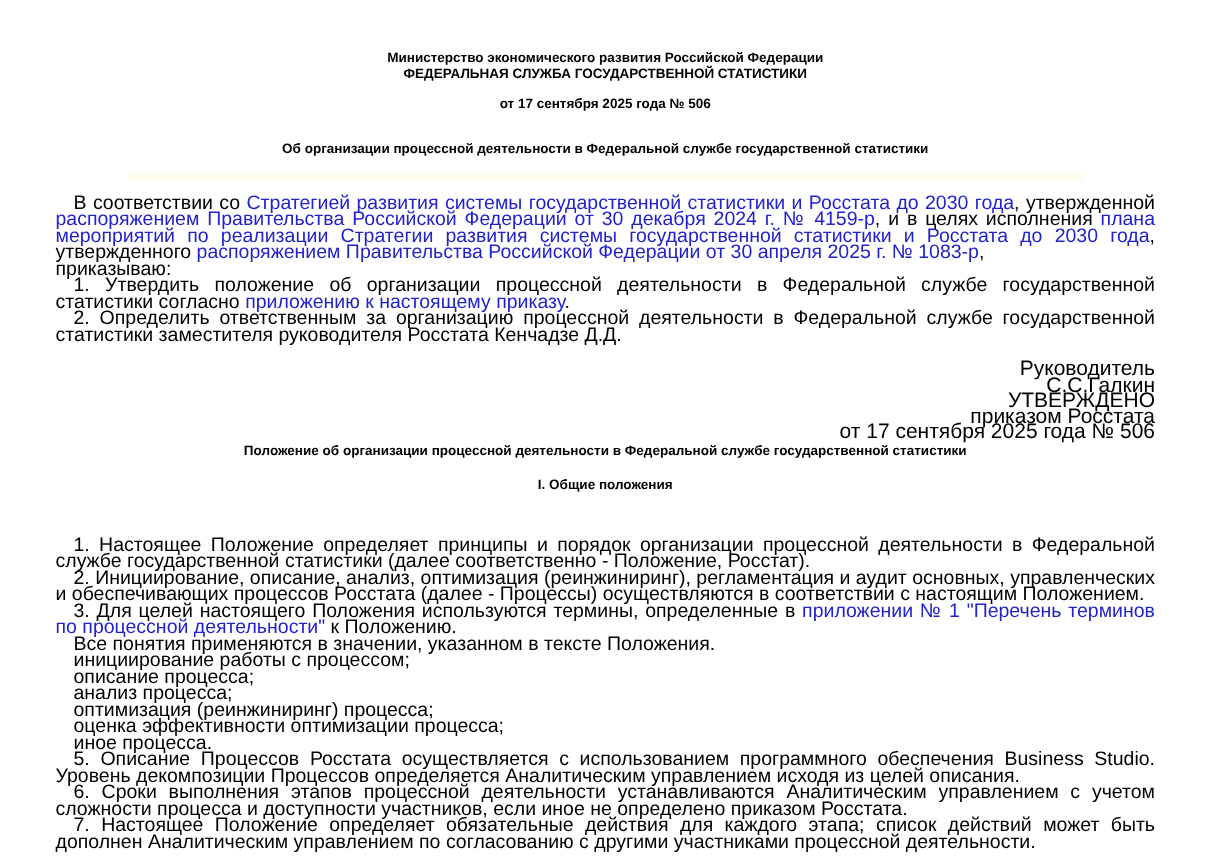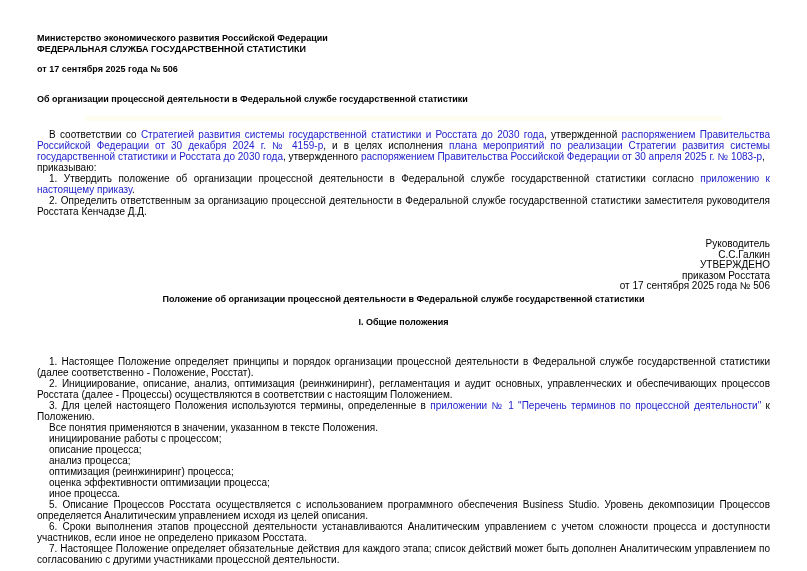--- a/index.html
+++ b/index.html
@@ -4,32 +4,32 @@
 <style>
   html, body { margin: 0; padding: 0; }
   body {
     width: 807px; height: 571px;
     background: #ffffff;
     color: #000000;
     font-family: "Liberation Sans", sans-serif;
     overflow: hidden;
   }
   .page { padding: 33px 37px 0 37px; box-sizing: border-box; }
-  .doc-header { }
+  .doc-header { text-align: center; }
   .h-bold { font-weight: bold; font-size: 9px; line-height: 11px; }
   .doc-type { margin-top: 9px; }
   .doc-date { margin-top: 9px; }
   .doc-title { margin-top: 19px; }
   .divider { height: 5px; background: #fffdf0; margin: 11px 48px 0 48px; }
-  .para { margin: 0; font-size: 10px; line-height: 11px; }
+  .para { margin: 0; font-size: 13px; line-height: 11px; }
   .indent { text-indent: 12px; }
   .justify { text-align: justify; }
   #preamble { margin-top: 8px; }
   a.doc-link { color: var(--link-color, #2222cc); text-decoration: none; cursor: pointer; }
-  .sig-block { text-align: right; font-size: 10px; line-height: 10.5px; margin-top: 22px; }
+  .sig-block { text-align: right; font-size: 14px; line-height: 10.5px; margin-top: 12px; }
   .reg-title { text-align: center; margin-top: 2px; }
   .section-title { text-align: center; margin-top: 12px; }
   #body-paragraphs { margin-top: 28px; }
 </style>
 </head>
 <body>
 
 <div class="page">
 
   <div class="doc-header">

